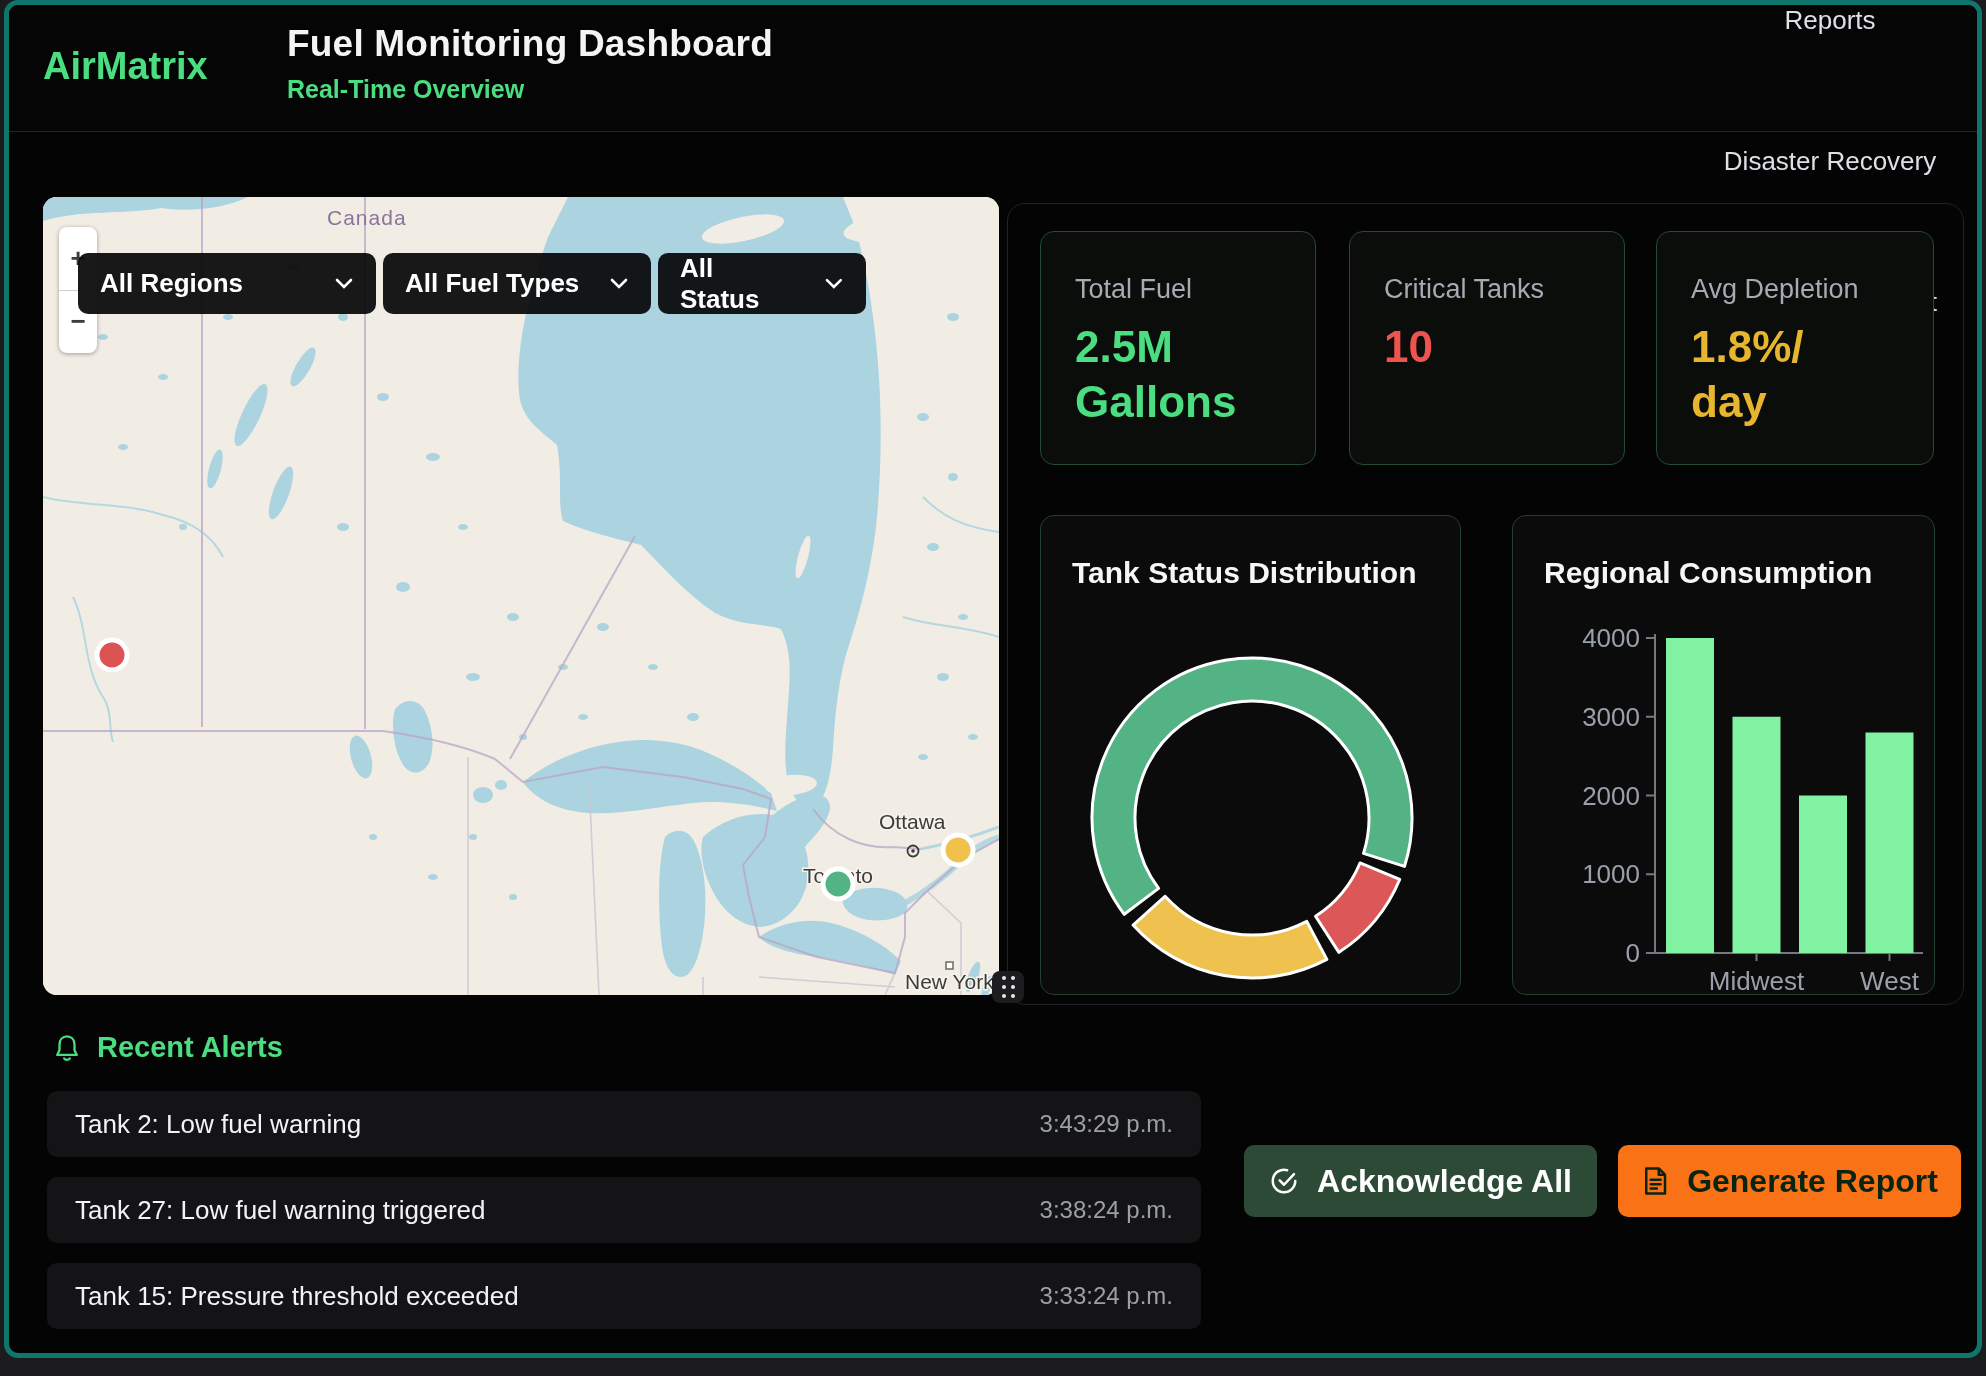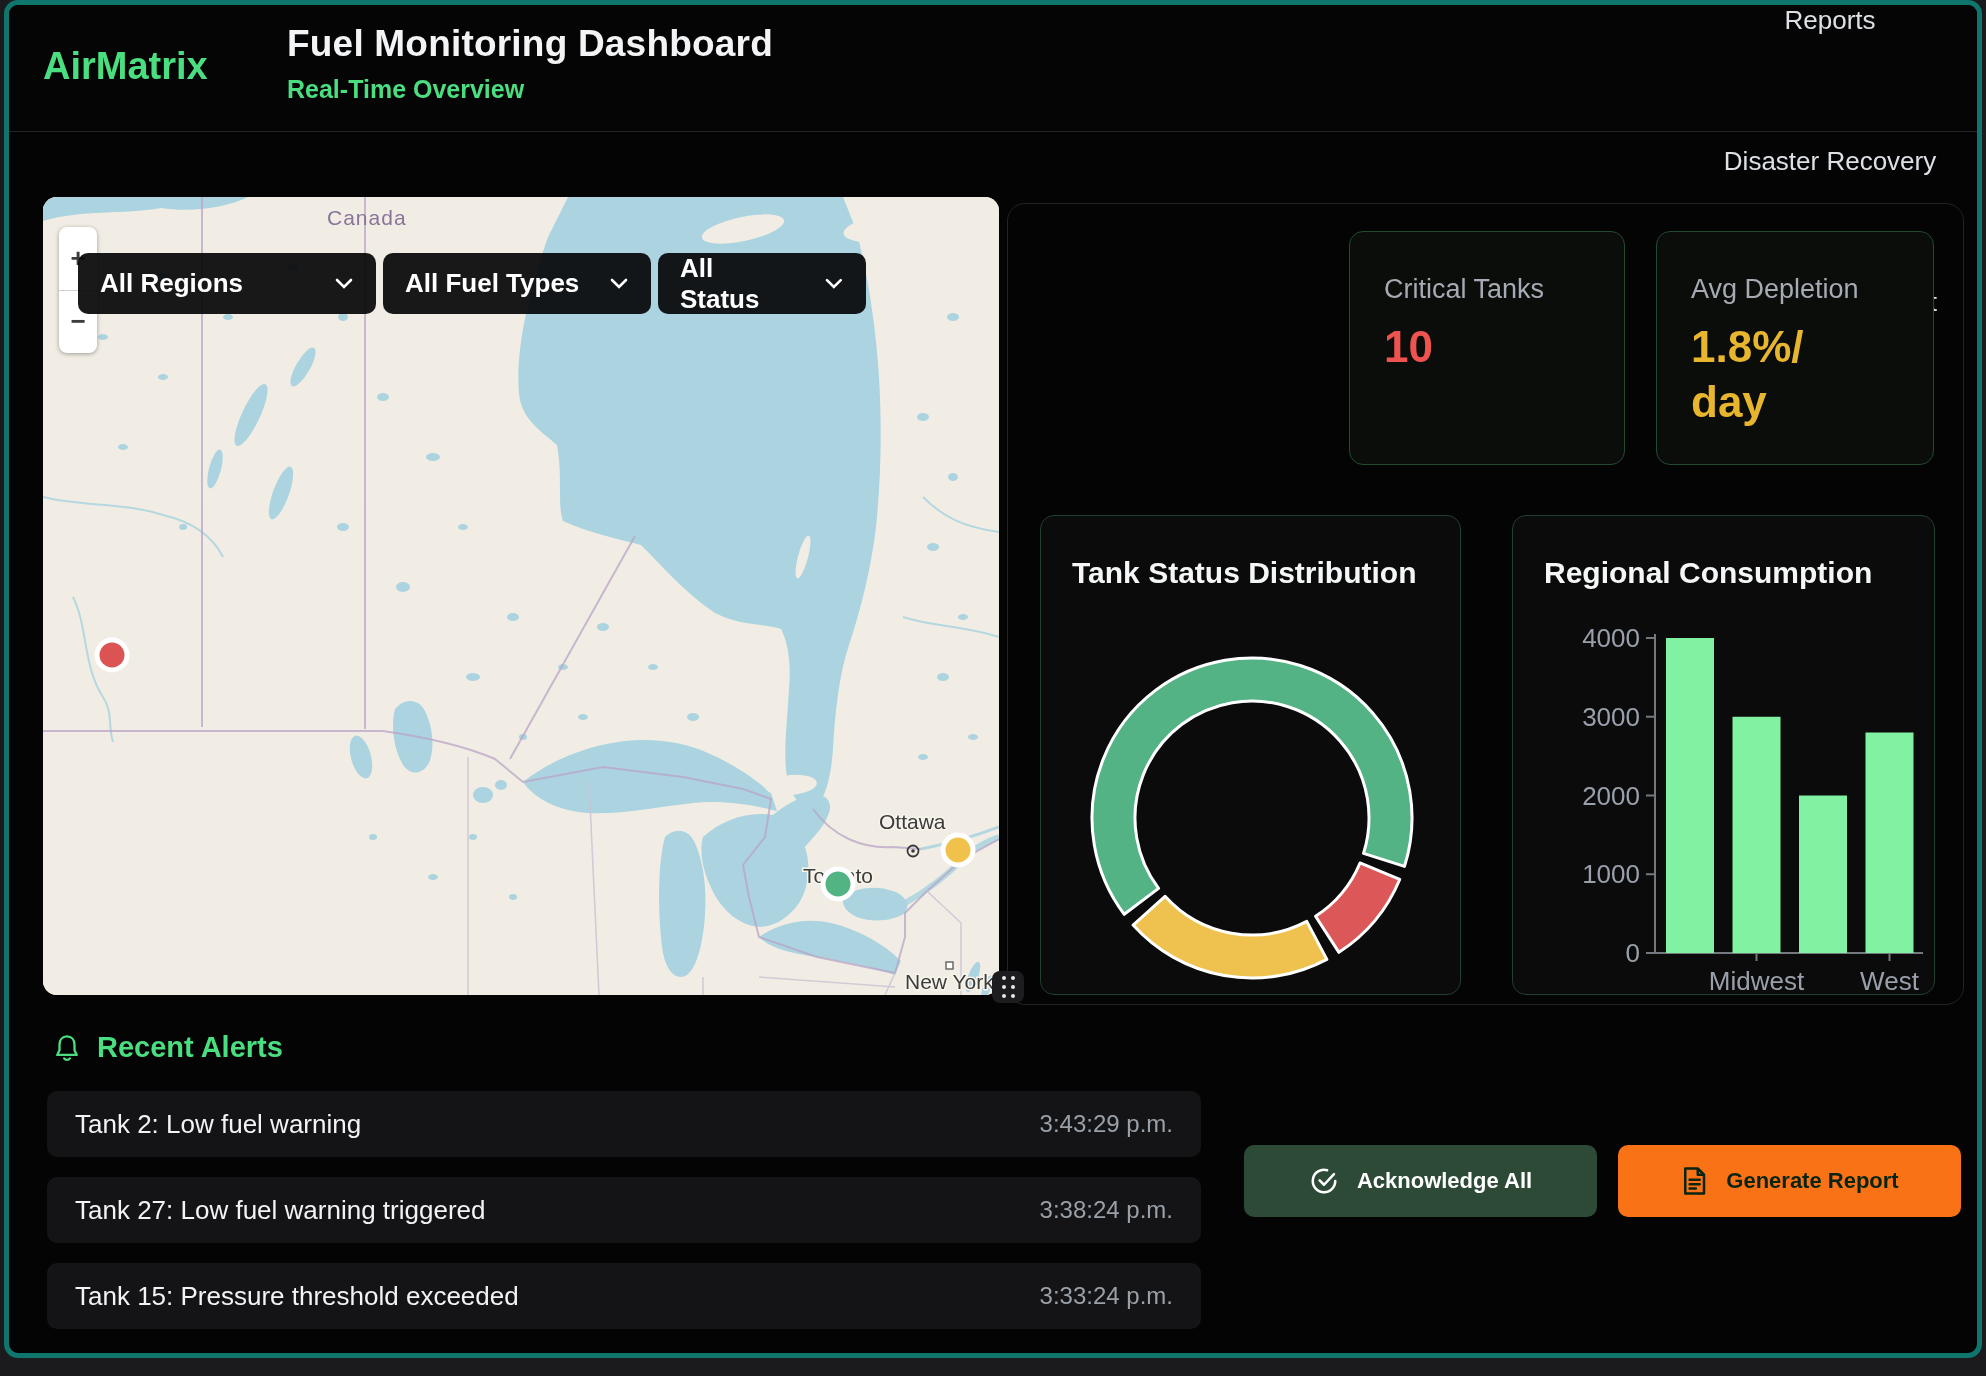--- a/index.html
+++ b/index.html
@@ -61,21 +61,21 @@
   .alert-row { position:absolute; left:38px; width:1154px; height:66px; background:#141416;
                border-radius:10px; display:flex; align-items:center; justify-content:space-between;
                padding:0 28px; cursor:pointer; }
   .alert-msg { font-size:26px; color:#f2f3f4; }
   .alert-time { font-size:24px; color:#9aa0a8; }
   .row-0 { top:1086px; } .row-1 { top:1172px; } .row-2 { top:1258px; }
 
   
   .btn { position:absolute; top:1140px; height:72px; border:none; border-radius:10px;
          display:flex; align-items:center; justify-content:center; gap:18px;
-         font-family:"Liberation Sans", sans-serif; font-size:22px; font-weight:600; cursor:pointer; }
+         font-family:"Liberation Sans", sans-serif; font-size:32px; font-weight:600; cursor:pointer; }
   .btn-ack { left:1235px; width:353px; background:#2d4a36; color:#ffffff; }
   .btn-gen { left:1609px; width:343px; background:#f97316; color:#0a2414; }
 
   text { font-family:"Liberation Sans", sans-serif; }
   .map-label-country { font-size:21px; font-weight:500; fill:#8a7499; letter-spacing:1px; }
   .map-label-city { font-size:21px; fill:#3b3b3b; stroke:#f7f4ec; stroke-width:3px; paint-order:stroke; }
 </style>
 </head>
 <body>
 
@@ -246,20 +246,25 @@
     <div class="grip">
       <i></i>
         <i></i>
         <i></i>
         <i></i>
         <i></i>
         <i></i>
     </div>
 
     <div class="right-panel">
+      <div class="stat-card stat-1">
+        <div class="stat-label">Total Fuel</div>
+        <div class="stat-value" style="color: rgb(74, 222, 128);">2.5M
+Gallons</div>
+      </div>
       <div class="stat-card stat-2">
         <div class="stat-label">Critical Tanks</div>
         <div class="stat-value" style="color: rgb(239, 83, 80);">10</div>
       </div>
       <div class="stat-card stat-3">
         <div class="stat-label">Avg Depletion</div>
         <div class="stat-value" style="color: rgb(232, 182, 46);">1.8%/
 day</div>
       </div>
 

